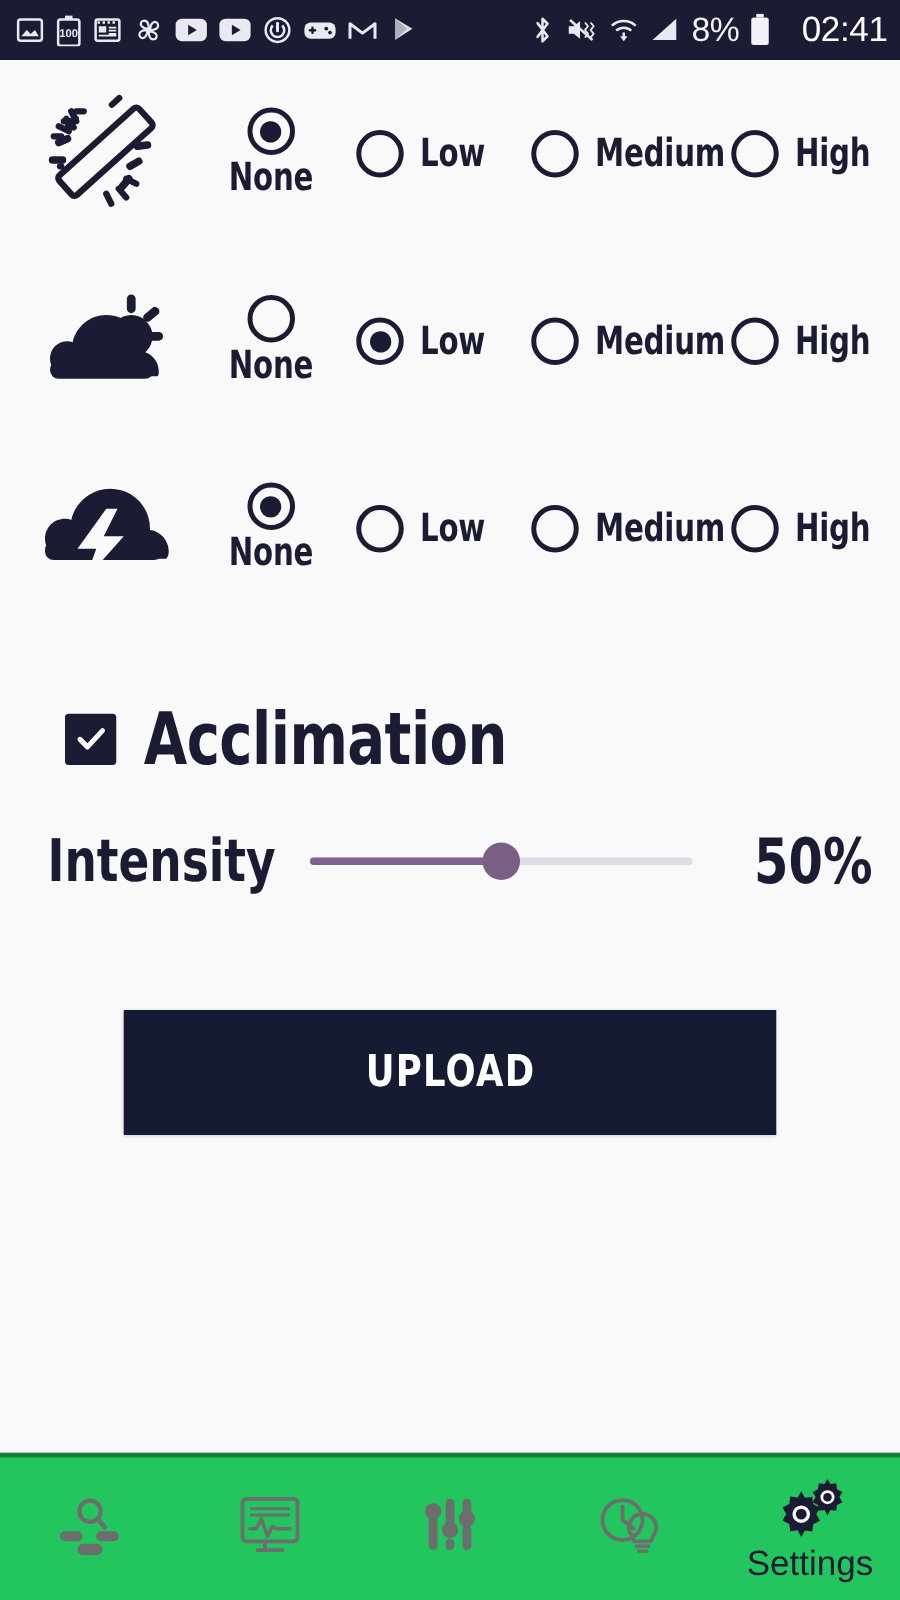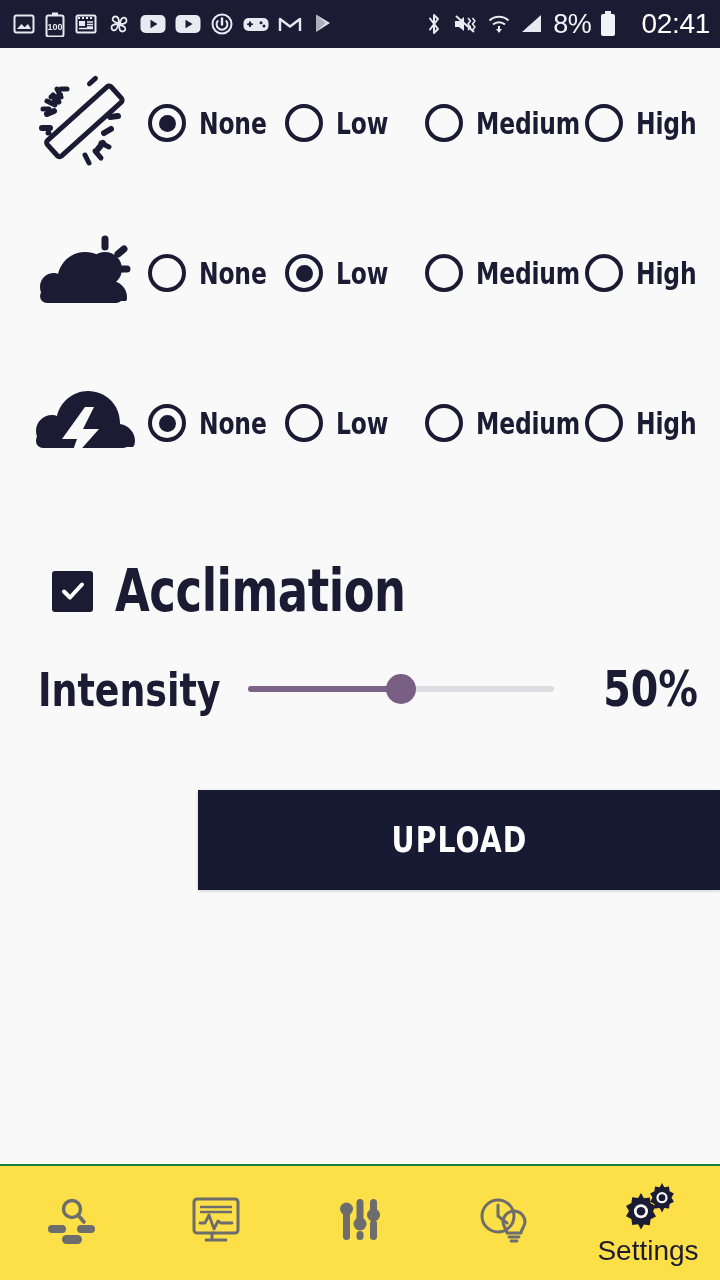--- a/index.html
+++ b/index.html
@@ -94,21 +94,21 @@
   }
   .opts {
     display: flex;
     align-items: center;
     flex: 1 1 auto;
   }
   .opt {
     display: flex;
     align-items: center;
   }
-  .opt.o0 { width: 137px; }
+  .opt.o0 { width: 137px; flex-direction: column; }
   .opt.o1 { width: 140px; }
   .opt.o2 { width: 160px; }
   .opt.o3 { width: 120px; }
   .radio {
     width: 38px;
     height: 38px;
     min-width: 38px;
     border-radius: 50%;
     border: 4px solid #1b1c33;
     box-sizing: border-box;
@@ -251,22 +251,22 @@
     font-size: 50px;
     font-weight: 700;
     color: #1b1c33;
     transform: scaleX(0.88);
     transform-origin: right center;
   }
 
   
   .upload-wrap {
     display: flex;
-    justify-content: flex-end;
-    margin-top: 46px;
+    justify-content: center;
+    margin-top: 64px;
   }
   .upload-btn {
     width: 522px;
     height: 100px;
     background: #171a33;
     display: flex;
     align-items: center;
     justify-content: center;
     border: none;
     box-shadow: 0 1px 3px rgba(0,0,0,0.18);
@@ -277,22 +277,22 @@
     font-size: 35px;
     font-weight: 700;
     letter-spacing: 1.2px;
     transform: scaleX(0.9);
   }
 
   
   .navbar {
     flex: 0 0 auto;
     height: 114px;
-    background: #fde047;
-    border-top: 2px solid #15803d;
+    background: #22c55e;
+    border-top: 4px solid #15803d;
     display: flex;
     align-items: stretch;
   }
   .nav-item {
     flex: 1 1 0;
     display: flex;
     flex-direction: column;
     align-items: center;
     justify-content: center;
     gap: 2px;

